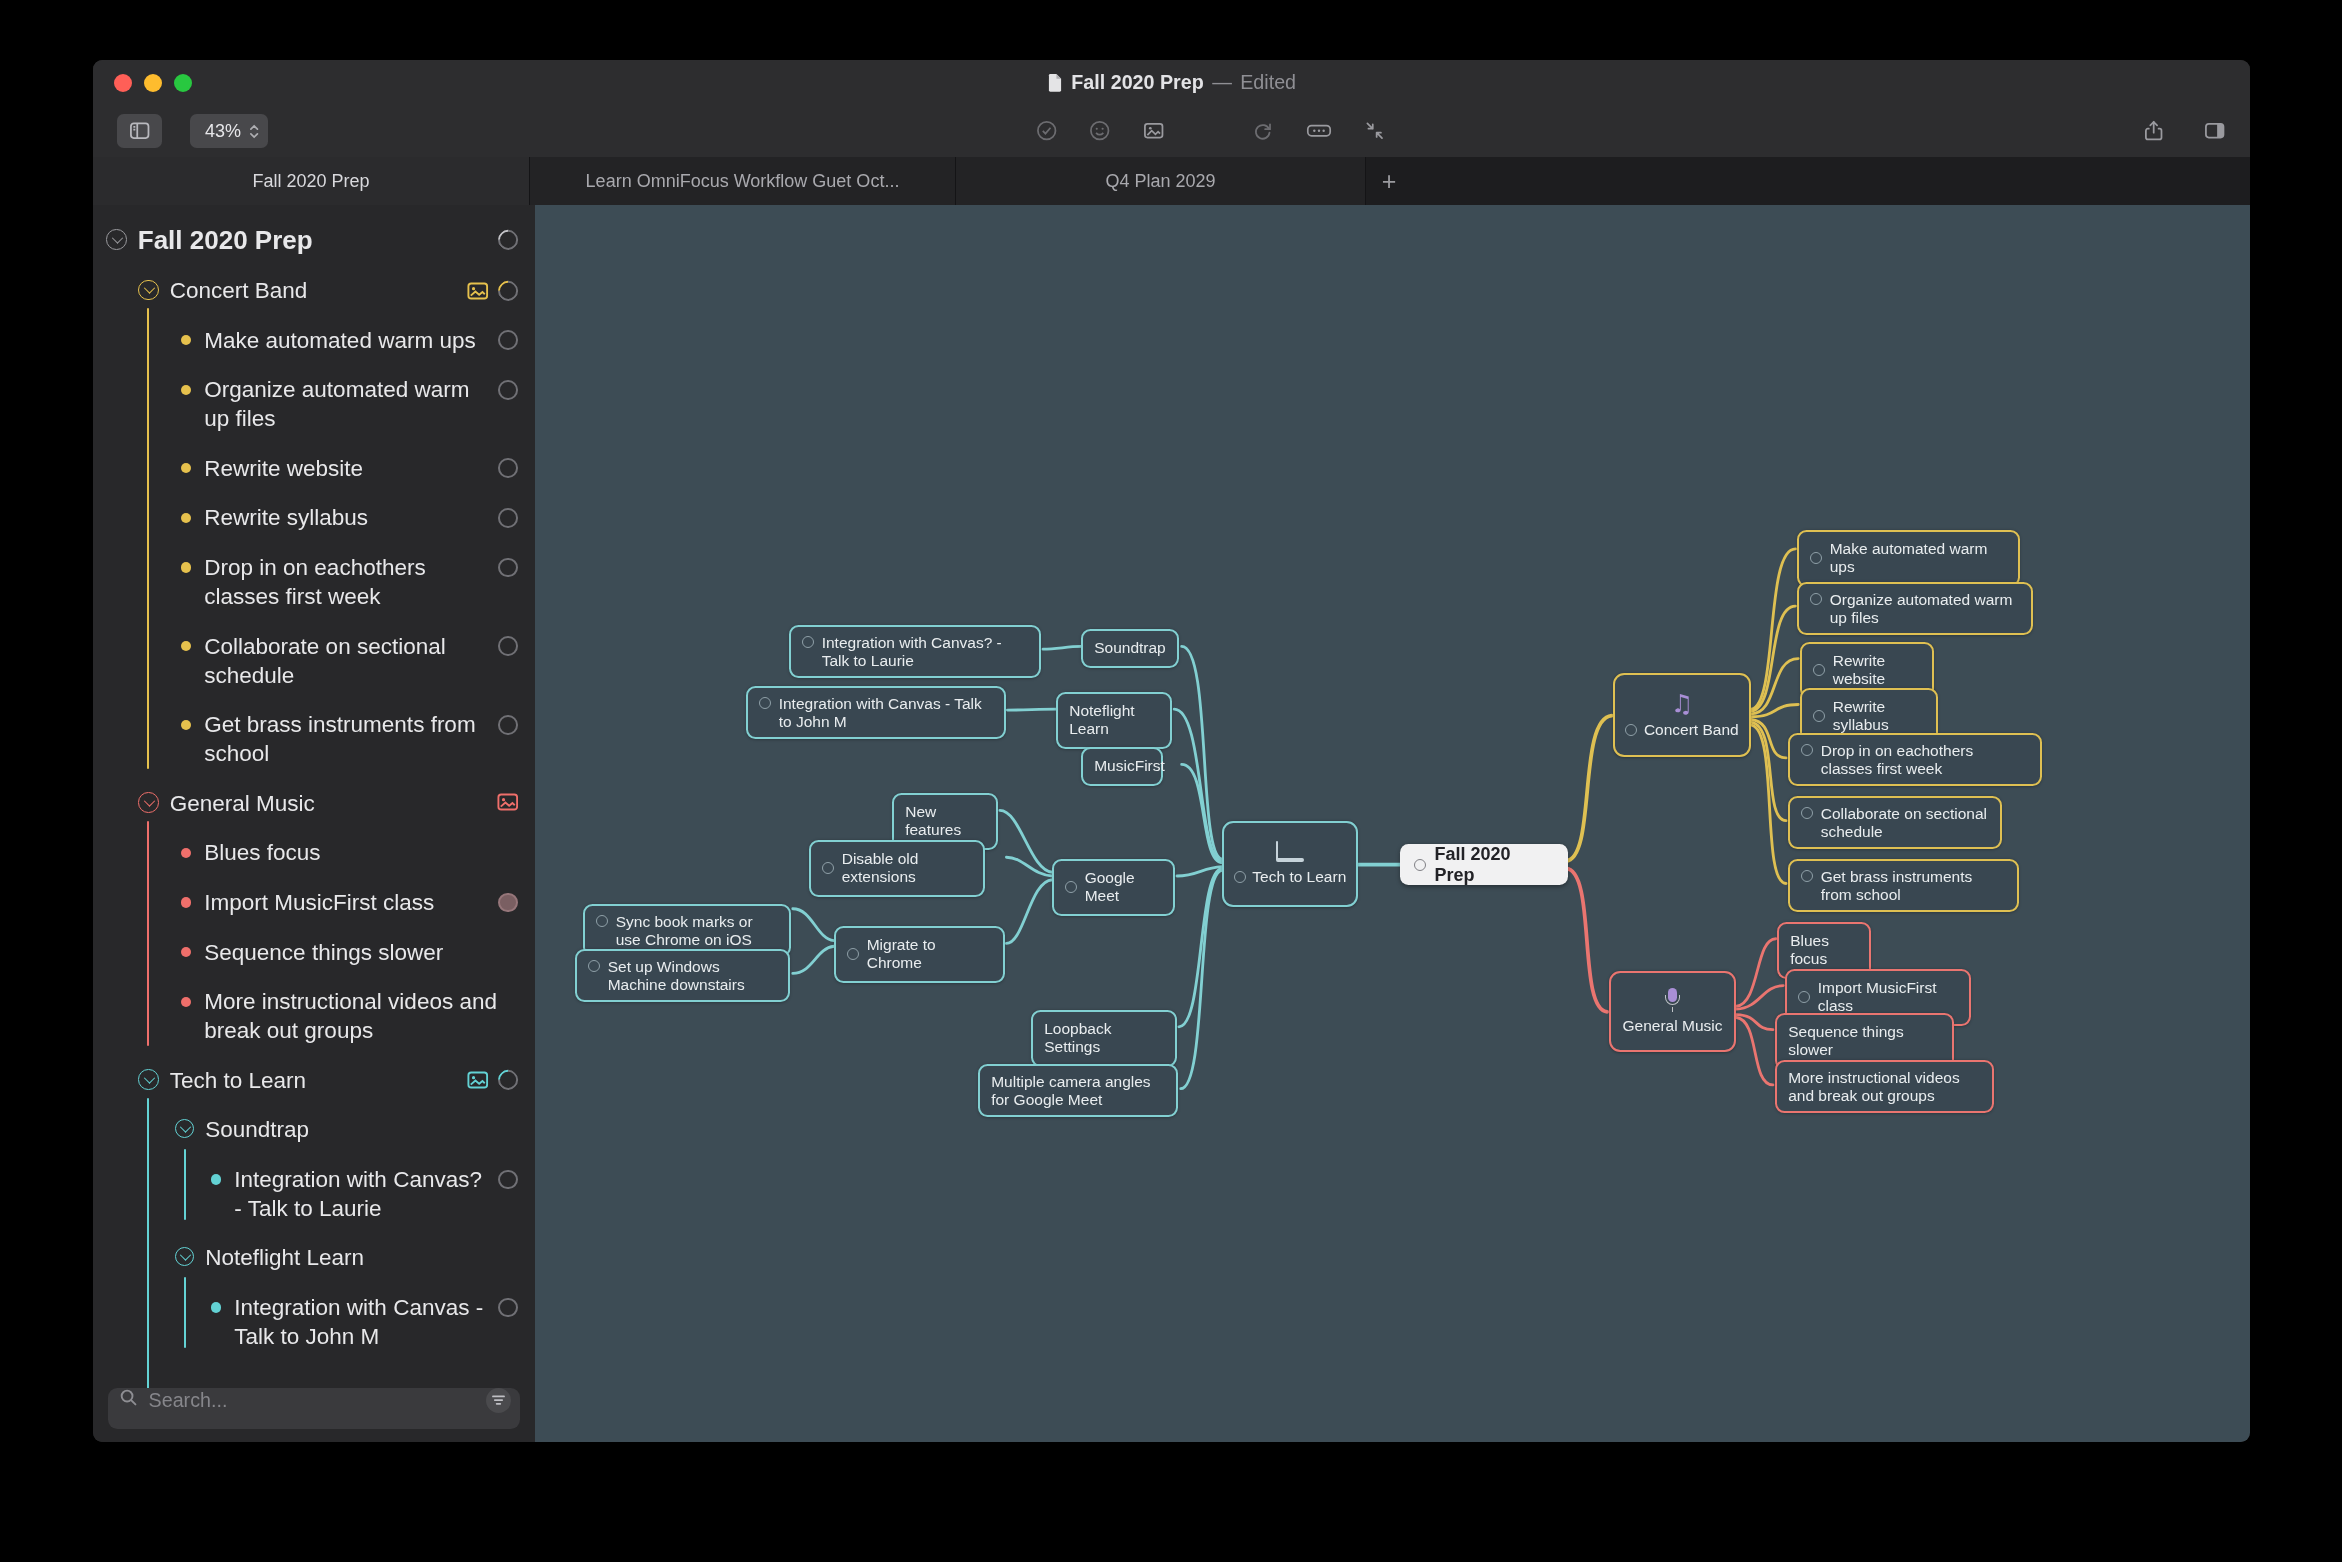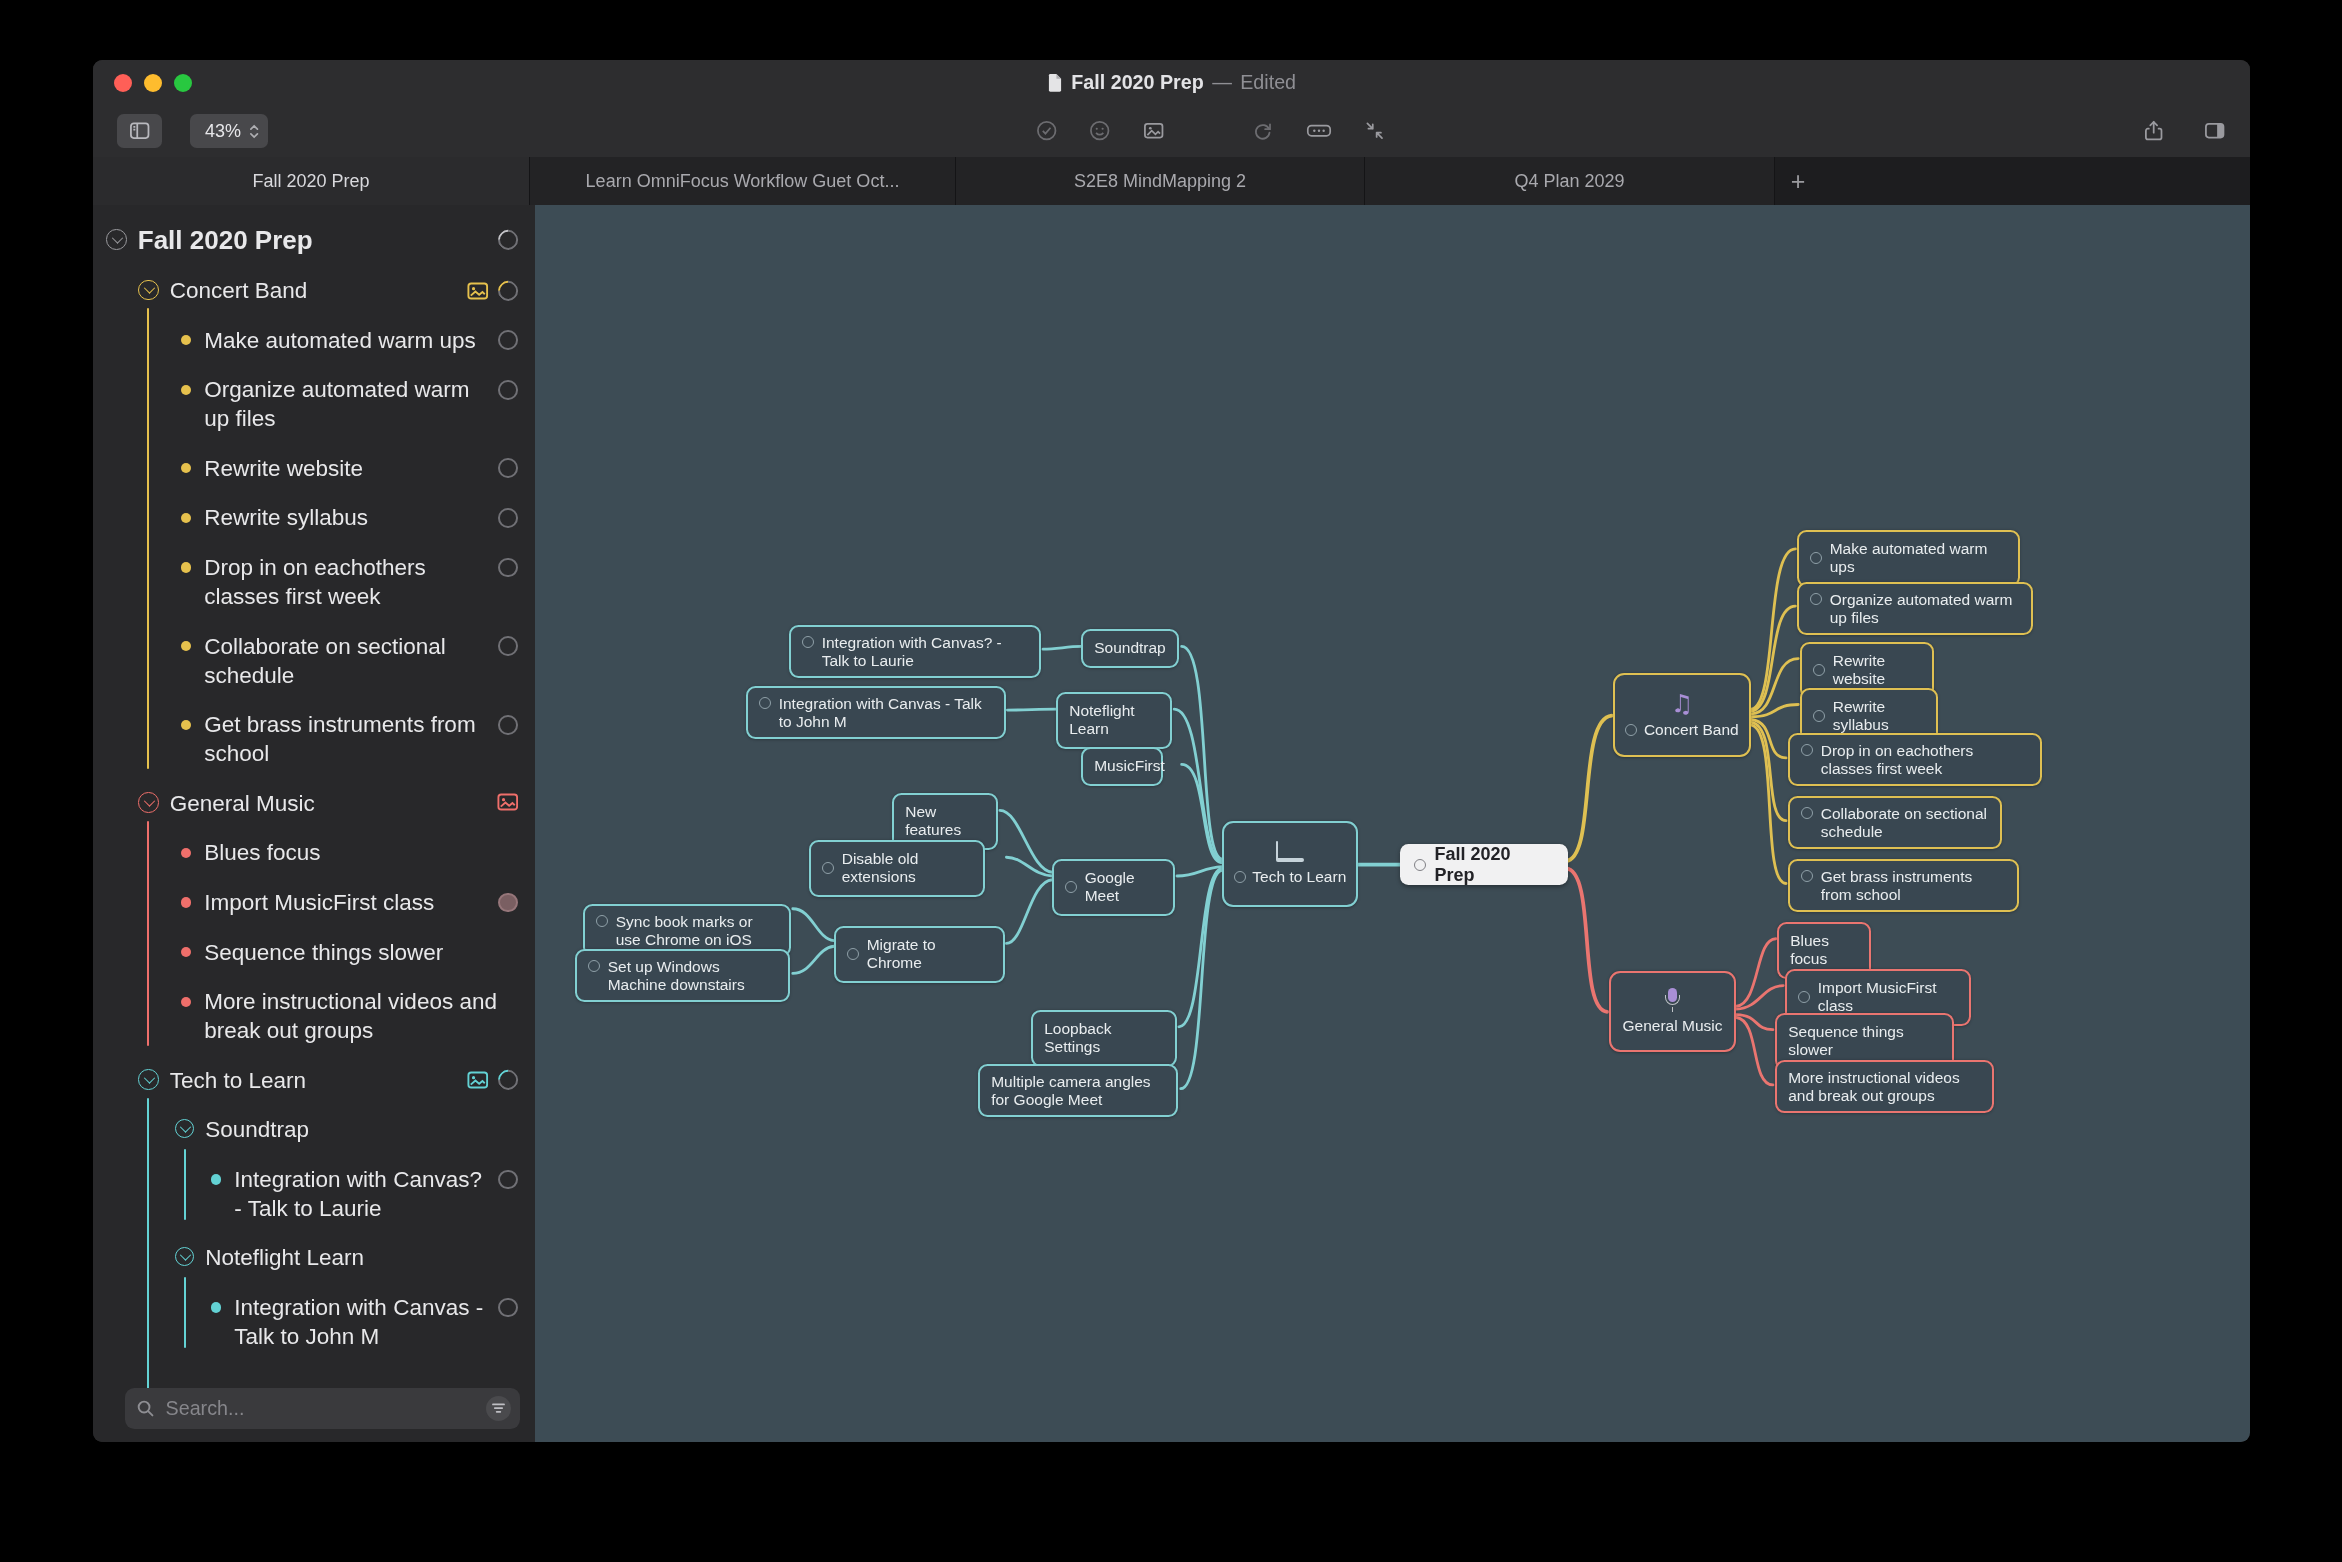--- a/index.html
+++ b/index.html
@@ -57,21 +57,21 @@
   .ring.arc-t{border-top-color:#63d2d4;transform:rotate(-45deg);}
   .ring.arc-g{border-top-color:#c2c2c6;transform:rotate(-45deg);}
   .ring.filled{background:#7a5f62;border-color:#96767a;}
   .grp{position:relative;}
   .grp::before{content:"";position:absolute;width:2.3px;border-radius:1.9px;top:-7.5px;bottom:9.4px;background:#e6c14d;}
   .g-y::before{left:54px;background:#e6c14d;}
   .g-r::before{left:54px;background:#ef6f6b;}
   .g-t::before{left:54px;background:#63d2d4;bottom:-37px;}
   .g-t2::before{left:91px;background:#63d2d4;top:-5.6px;bottom:13px;}
 
-  .search{position:absolute;left:32px;right:15px;bottom:13px;height:41px;background:#3a3a3d;border-radius:9.4px;display:flex;align-items:center;gap:8.4px;padding:0 9.4px 0 11.2px;box-sizing:border-box;}
+  .search{position:absolute;left:15px;right:15px;bottom:13px;height:41px;background:#3a3a3d;border-radius:9.4px;display:flex;align-items:flex-start;gap:8.4px;padding:0 9.4px 0 11.2px;box-sizing:border-box;}
   .search input{flex:1;background:transparent;border:none;outline:none;font-size:19.7px;color:#d0d0d4;font-family:inherit;}
   .search input::placeholder{color:#86868b;}
   .filt{width:25px;height:25px;border-radius:50%;background:#4a4a4d;display:flex;align-items:center;justify-content:center;flex:0 0 auto;}
 
   
   .links{position:absolute;left:0;top:0;}
   .n{position:absolute;box-sizing:border-box;border-radius:9.4px;background:#394751;display:flex;align-items:center;gap:7.5px;padding:8.4px 11.2px;font-size:15.5px;line-height:18px;color:#e9edef;box-shadow:0 0.9px 2.8px rgba(0,0,0,.25);}
   .n.two{align-items:flex-start;padding-top:6.6px;padding-bottom:6.6px;}
   .n.y{border:2.3px solid #dfc052}.n.r{border:2.3px solid #ea7570}.n.t{border:2.3px solid #82d0d2}
   .tc{flex:0 0 auto;width:12px;height:12px;border:1.9px solid #8fa0a8;border-radius:50%;box-sizing:border-box;}
@@ -191,23 +191,20 @@
     </div>
   </div>
 
   <div class="tabbar">
     <div class="tab active" style="width:437px">
         <span>Fall 2020 Prep</span>
       </div>
     <div class="tab" style="width:426px">
         <span>Learn OmniFocus Workflow Guet Oct...</span>
       </div>
-    <div class="tab" style="width:409px">
-        <span>S2E8 MindMapping 2</span>
-      </div>
     <div class="tab" style="width:410px">
         <span>Q4 Plan 2029</span>
       </div>
     <div class="tab-plus" style="width:46px">
         <span>+</span>
       </div>
   </div>
 
   <div class="content">
 

